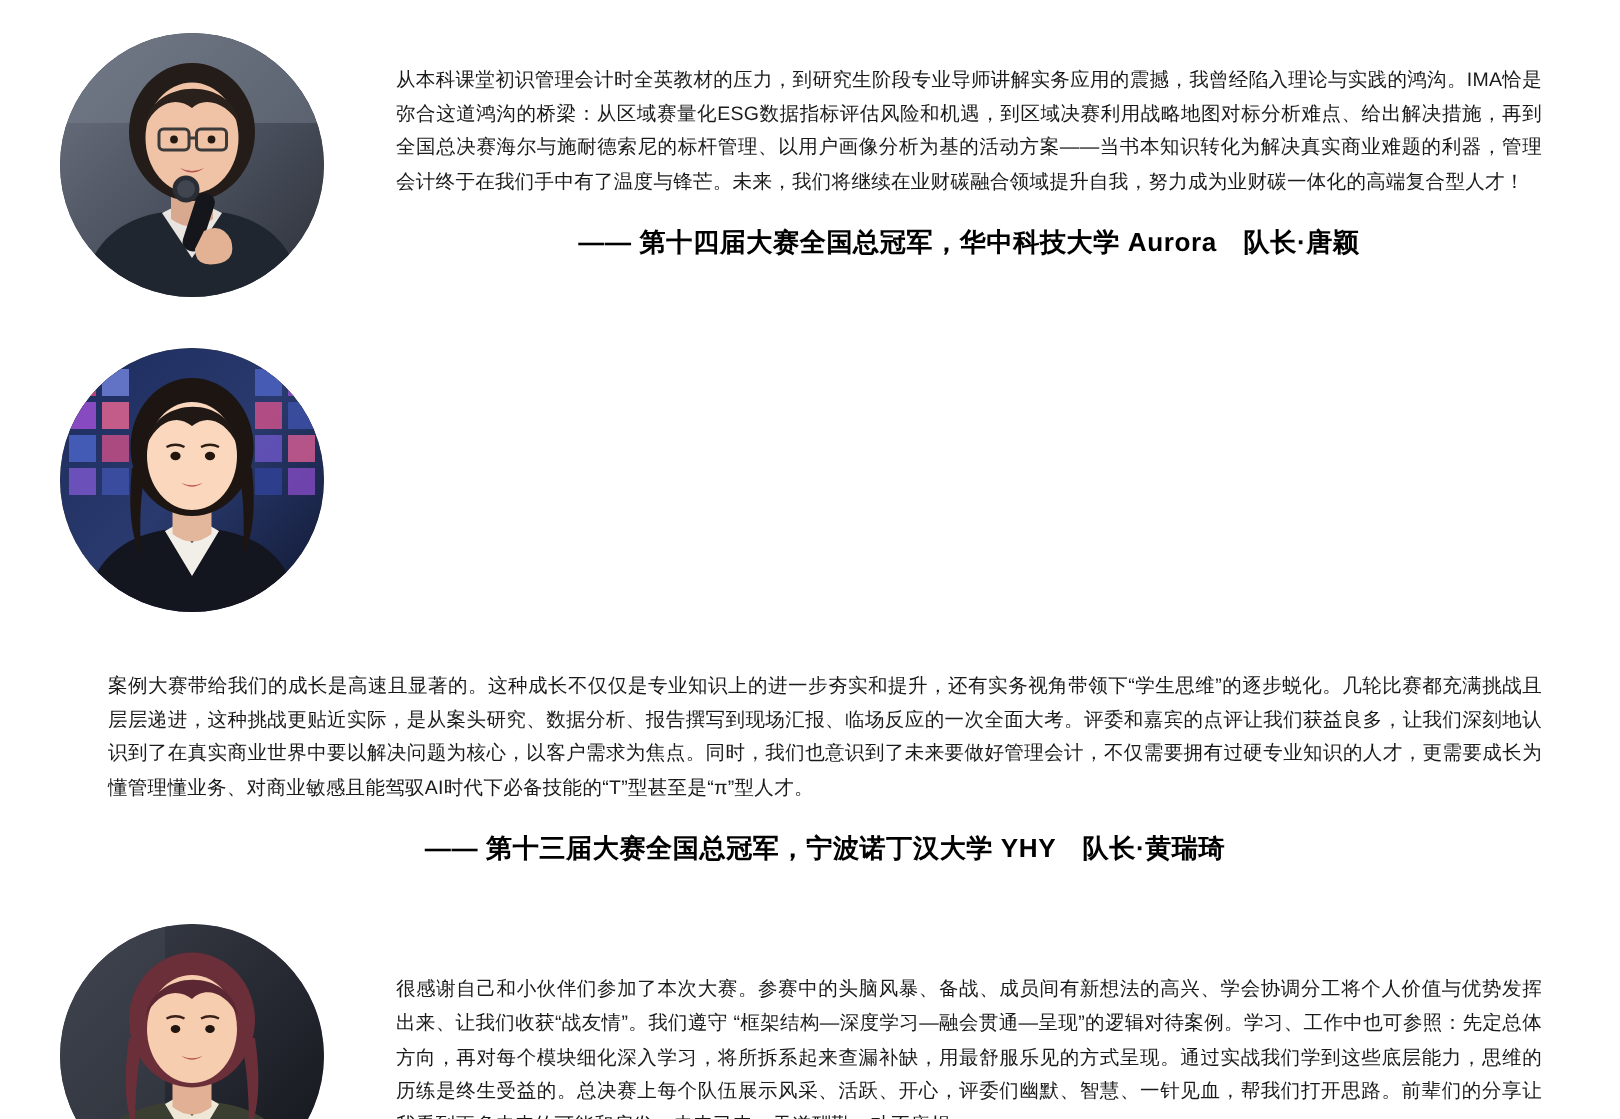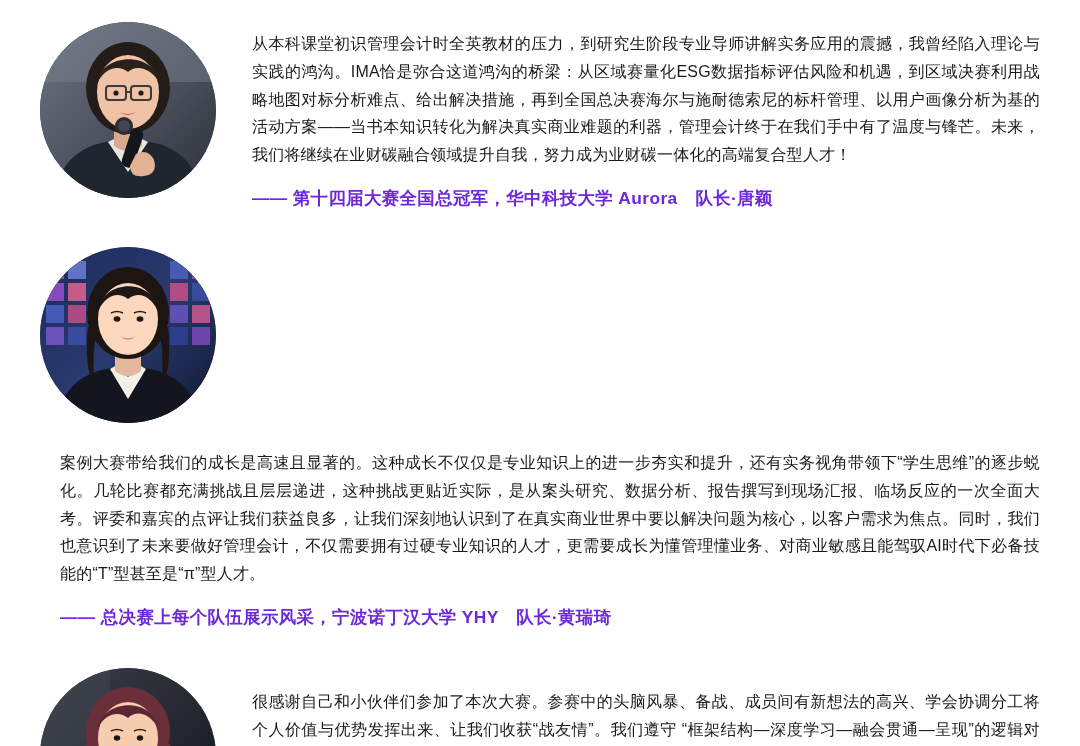--- a/index.html
+++ b/index.html
@@ -44,35 +44,35 @@
     display: block;
     width: 176px;
     height: 176px;
   }
   .content {
     flex: 1 1 auto;
     padding-left: 20px;
     padding-top: 18px;
   }
   .para {
-    font-size: 16px;
+    font-size: 13px;
     line-height: 1.74;
     color: #1a1a1a;
     text-align: justify;
     letter-spacing: 0.2px;
-    margin: 0;
+    margin: 12px;
     font-family: "Liberation Sans", sans-serif;
   }
   .attribution {
     margin-top: 16px;
     font-size: 17.4px;
     line-height: 1.6;
-    color: #6d28d9;
+    color: #000000;
     font-weight: bold;
-    text-align: left;
+    text-align: center;
     letter-spacing: 0.4px;
   }
   .t1 .content { padding-top: 12px; }
   .t2 .content { padding-top: 26px; }
   .t3 .content { padding-top: 24px; }
 
   .t1 { margin-bottom: 30px; }
   .t2 { margin-bottom: 32px; flex-direction: column; }
   .t3 { margin-bottom: 0; }
 </style>
@@ -192,21 +192,21 @@
             <path d="M71 66 q6 -3 12 0" stroke="#2a1d14" stroke-width="1.6" fill="none"></path>
             <path d="M94 66 q6 -3 12 0" stroke="#2a1d14" stroke-width="1.6" fill="none"></path>
 
             <path d="M81 90 q7 5 14 0 q-7 3 -14 0 z" fill="#c35a5e"></path>
           </g>
         </svg>
       </div>
     </div>
     <div class="content">
       <p class="para">案例大赛带给我们的成长是高速且显著的。这种成长不仅仅是专业知识上的进一步夯实和提升，还有实务视角带领下“学生思维”的逐步蜕化。几轮比赛都充满挑战且层层递进，这种挑战更贴近实际，是从案头研究、数据分析、报告撰写到现场汇报、临场反应的一次全面大考。评委和嘉宾的点评让我们获益良多，让我们深刻地认识到了在真实商业世界中要以解决问题为核心，以客户需求为焦点。同时，我们也意识到了未来要做好管理会计，不仅需要拥有过硬专业知识的人才，更需要成长为懂管理懂业务、对商业敏感且能驾驭AI时代下必备技能的“T”型甚至是“π”型人才。</p>
-      <div class="attribution">—— 总决赛上每个队伍展示风采，宁波诺丁汉大学 YHY　队长·黄瑞琦</div>
+      <div class="attribution">—— 第十三届大赛全国总冠军，宁波诺丁汉大学 YHY　队长·黄瑞琦</div>
     </div>
   </div>
 
   <div class="testimonial t3">
     <div class="avatar-wrap">
       <div class="avatar">
         <svg viewBox="0 0 176 176" xmlns="http://www.w3.org/2000/svg">
           <defs>
             <clipPath id="c3">
                 <circle cx="88" cy="88" r="88"></circle>

